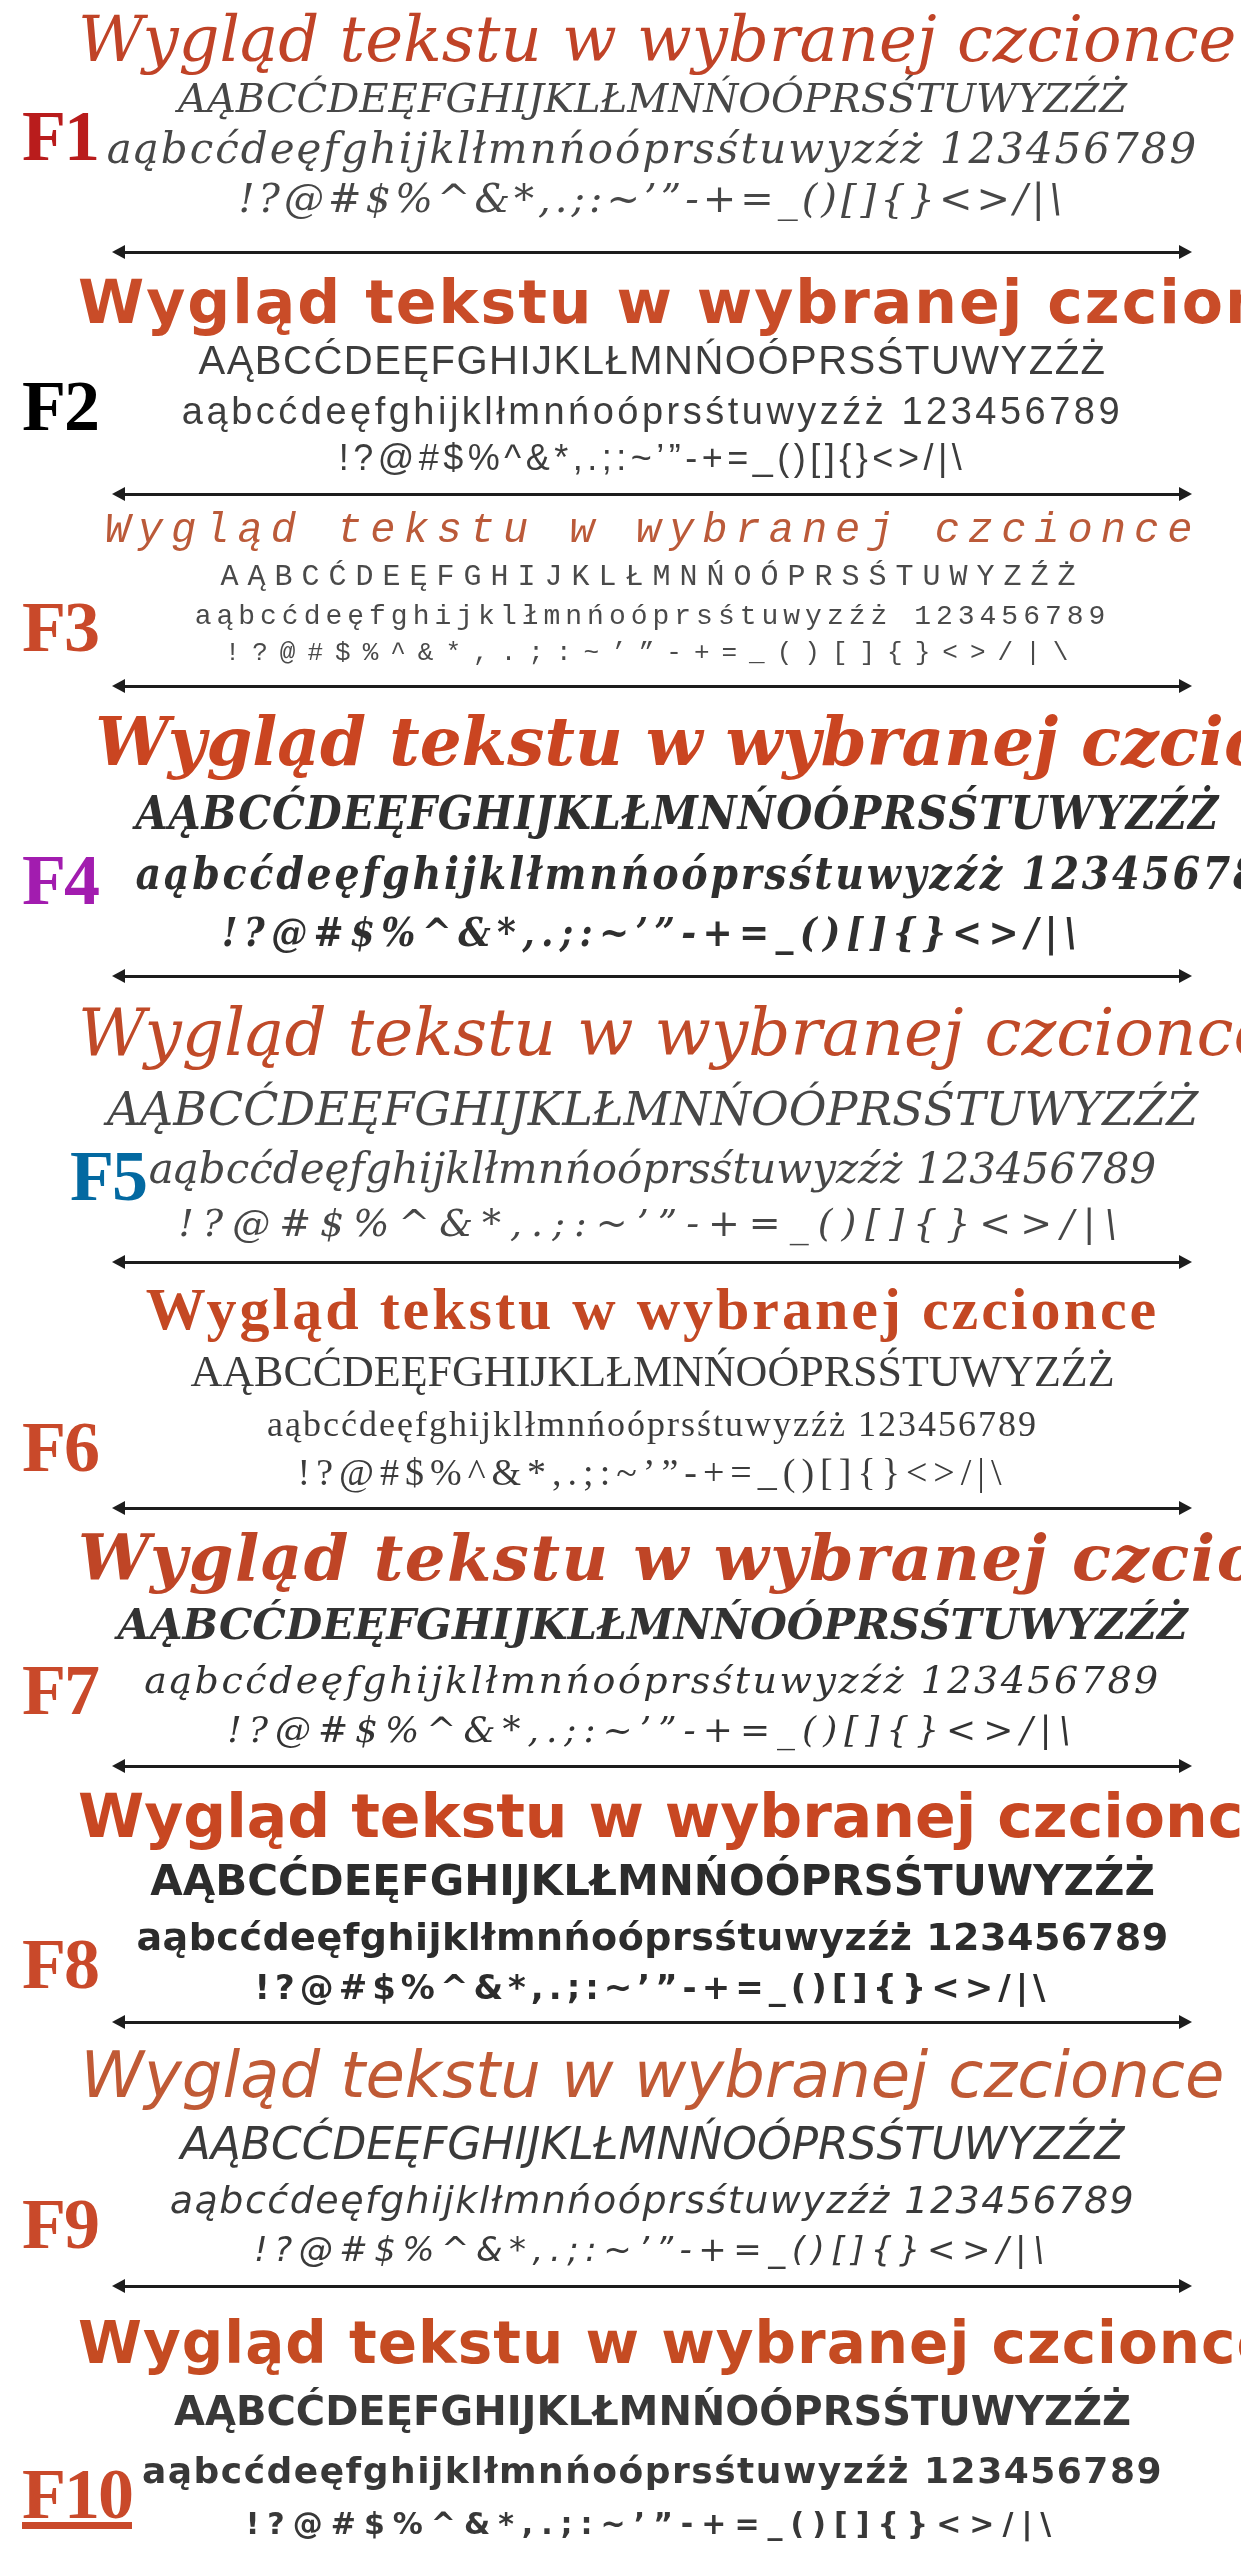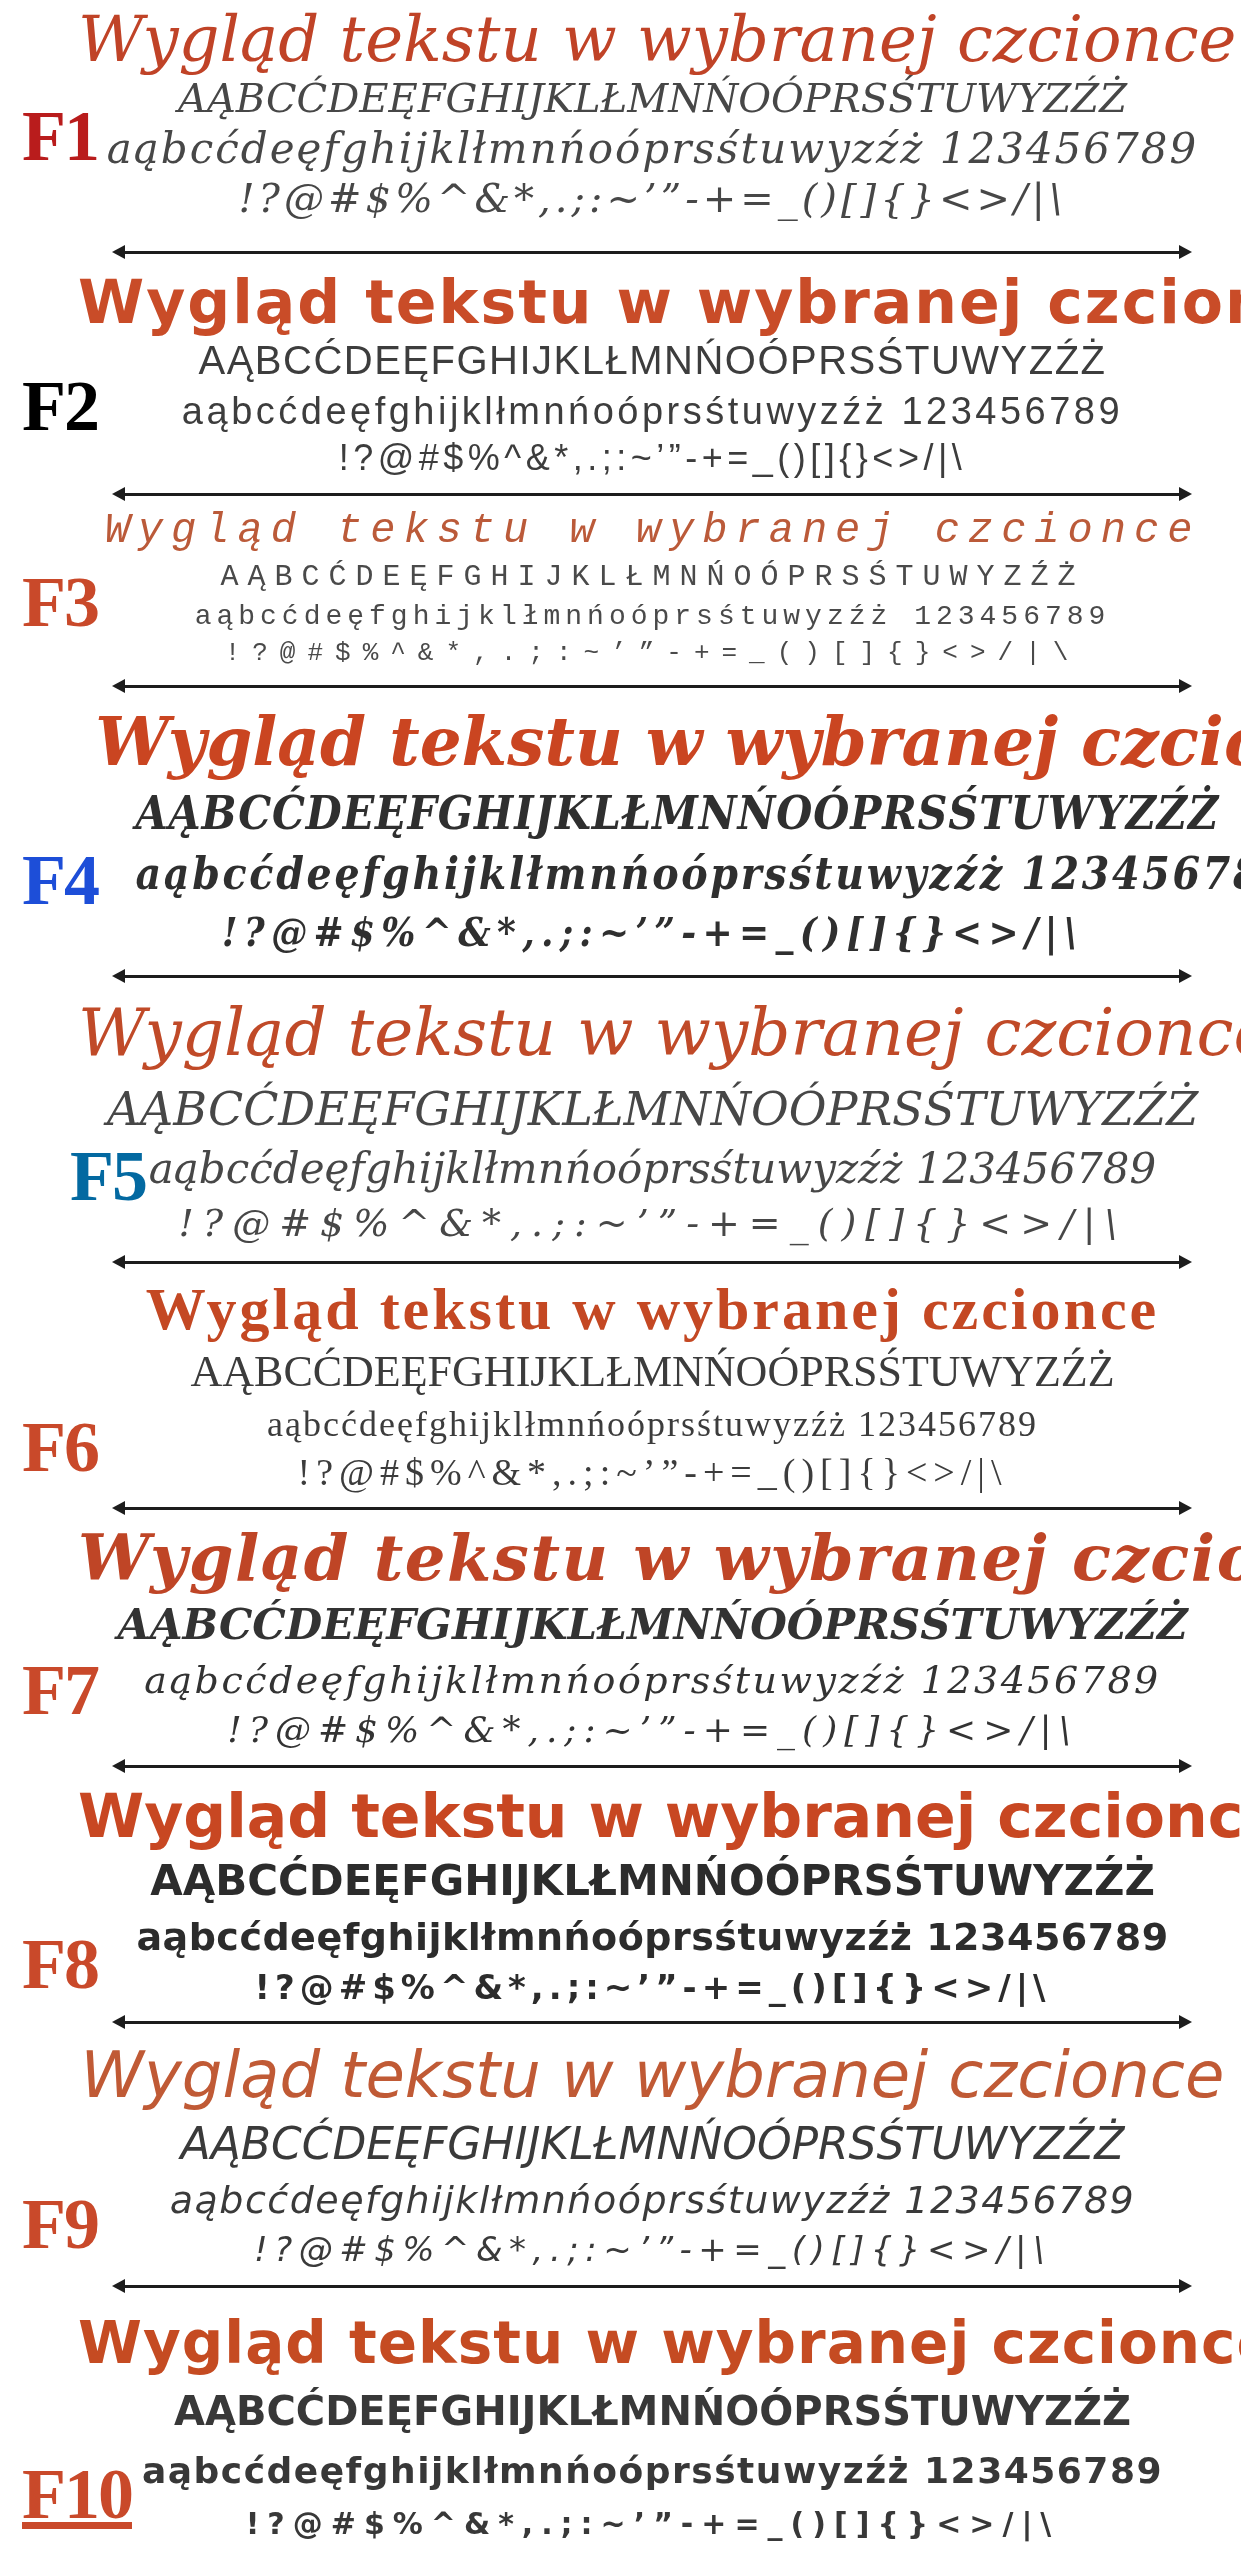--- a/index.html
+++ b/index.html
@@ -30,21 +30,21 @@
   
   .s2{height:226px;padding-top:10px;box-sizing:border-box;}
   .s2 .flabel{top:110px;}
   .s2 .title{font-family:"DejaVu Sans",sans-serif;font-weight:700;font-size:60px;line-height:64px;letter-spacing:2px;}
   .s2 .upper{font-family:"Liberation Sans",sans-serif;font-size:40px;line-height:52px;letter-spacing:1.5px;}
   .s2 .lower{font-family:"Liberation Sans",sans-serif;font-size:38px;line-height:50px;letter-spacing:3.5px;}
   .s2 .syms {font-family:"Liberation Sans",sans-serif;font-size:36px;line-height:44px;letter-spacing:4.5px;}
 
   
   .s3{height:176px;padding-top:4px;box-sizing:border-box;}
-  .s3 .flabel{top:64px;}
+  .s3 .flabel{top:89px;}
   .s3 .title{font-family:"Liberation Mono",monospace;font-style:italic;font-size:42px;line-height:50px;letter-spacing:8px;}
   .s3 .upper{font-family:"Liberation Mono",monospace;font-size:30px;line-height:42px;letter-spacing:9px;}
   .s3 .lower{font-family:"Liberation Mono",monospace;font-size:28px;line-height:38px;letter-spacing:5px;}
   .s3 .syms {font-family:"Liberation Mono",monospace;font-size:26px;line-height:34px;letter-spacing:12px;}
 
   
   .s4{height:274px;padding-top:6px;box-sizing:border-box;}
   .s4 .flabel{top:150px;}
   .s4 .title{font-family:"DejaVu Serif",serif;font-style:italic;font-weight:700;font-size:68px;line-height:82px;transform:scaleX(.97);transform-origin:center;}
   .s4 .upper{font-family:"DejaVu Serif",serif;font-style:italic;font-weight:700;font-size:46px;line-height:62px;letter-spacing:1px;transform:scaleX(.9);transform-origin:center;}
@@ -141,21 +141,21 @@
     <div class="syms" style="color: rgb(74, 74, 74);">!?@#$%^&amp;*,.;:~’”-+=_()[]{}&lt;&gt;/|\</div>
   </div>
 </section>
 <div class="divider">
   <span class="ah ah-l"></span>
   <span class="line" style="background: rgb(29, 29, 29);"></span>
   <span class="ah ah-r"></span>
 </div>
 
 <section class="sec s4">
-  <div class="flabel" style="color: #1d4ed8;">F4</div>
+  <div class="flabel" style="color: #a21caf;">F4</div>
   <div class="lines">
     <div class="title" style="color: rgb(202, 69, 33);">Wygląd tekstu w wybranej czcionce</div>
     <div class="upper" style="color: rgb(47, 47, 47);">AĄBCĆDEĘFGHIJKLŁMNŃOÓPRSŚTUWYZŹŻ</div>
     <div class="lower" style="color: rgb(47, 47, 47);">aąbcćdeęfghijklłmnńoóprsśtuwyzźż 123456789</div>
     <div class="syms" style="color: rgb(47, 47, 47);">!?@#$%^&amp;*,.;:~’”-+=_()[]{}&lt;&gt;/|\</div>
   </div>
 </section>
 <div class="divider">
   <span class="ah ah-l"></span>
   <span class="line" style="background: rgb(29, 29, 29);"></span>

